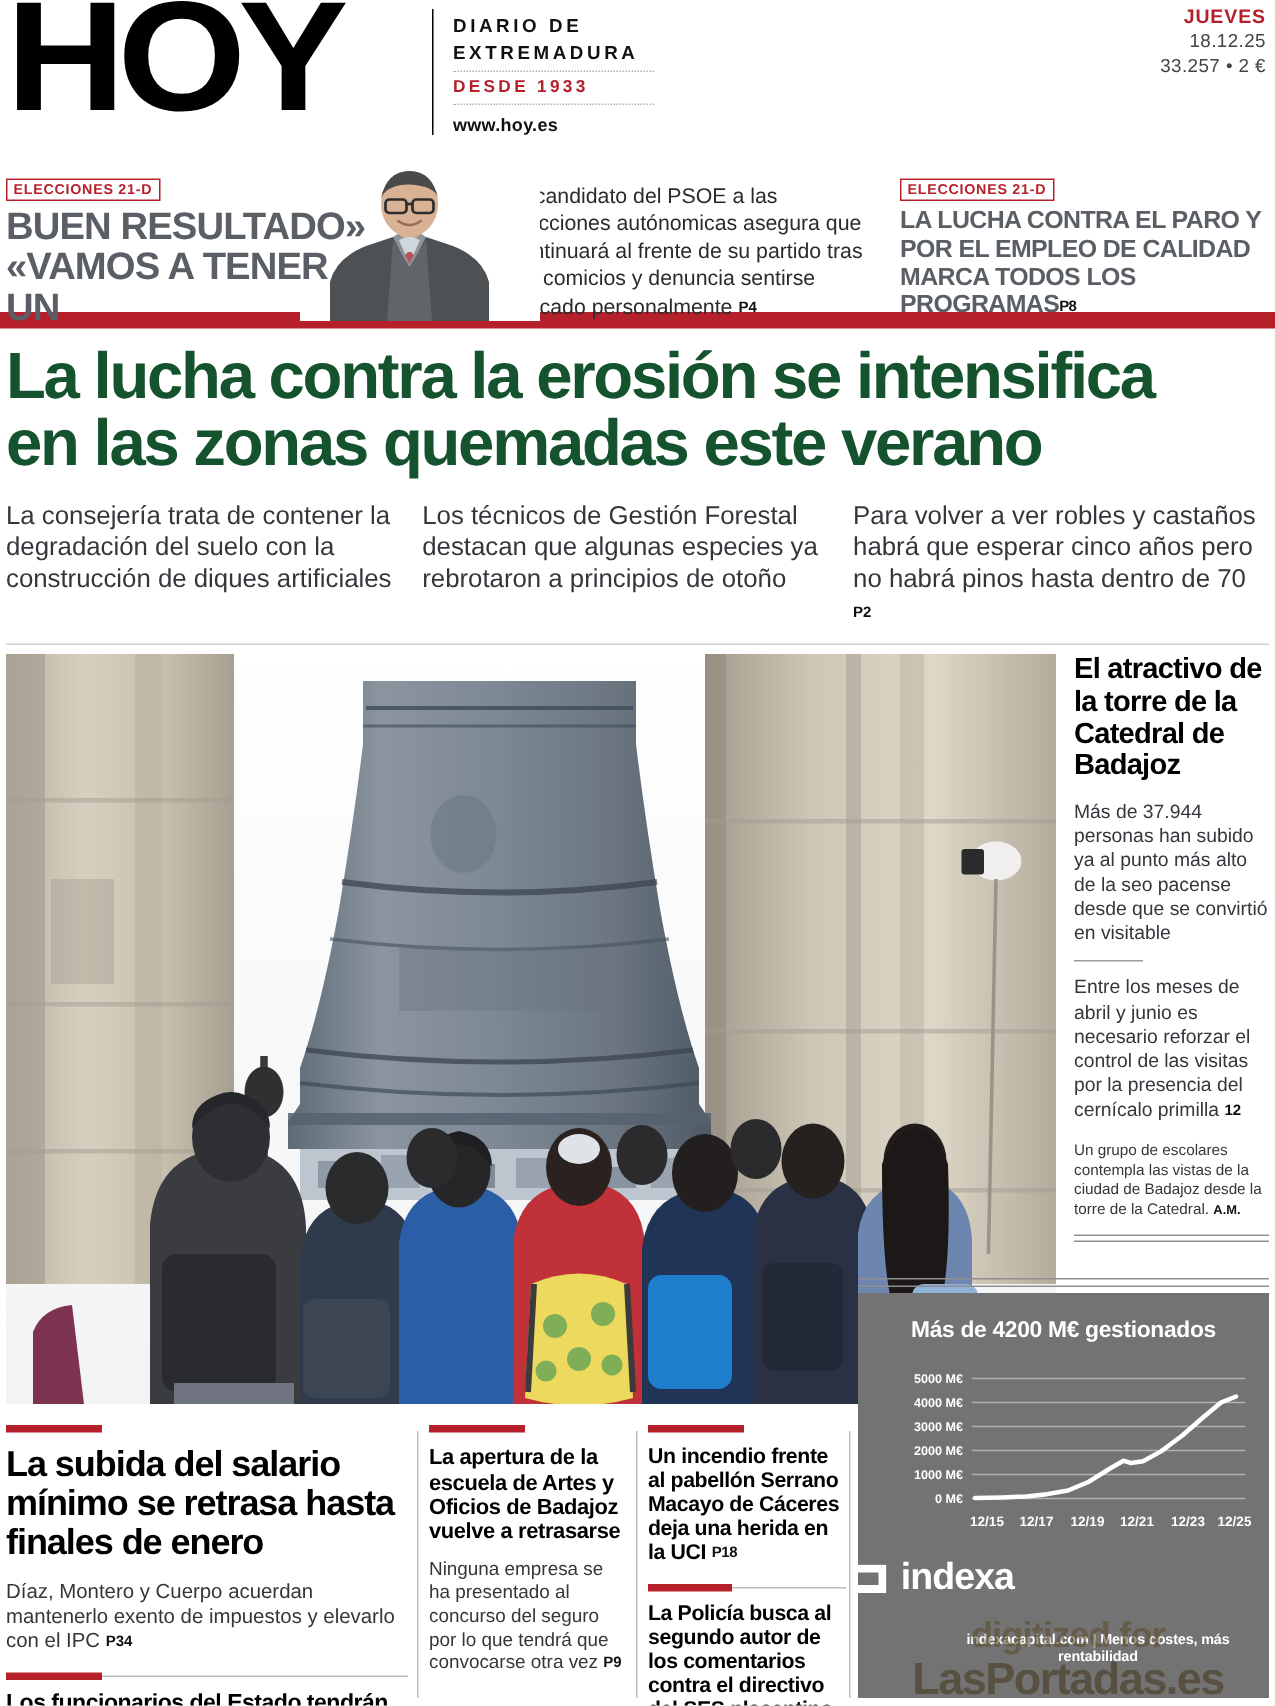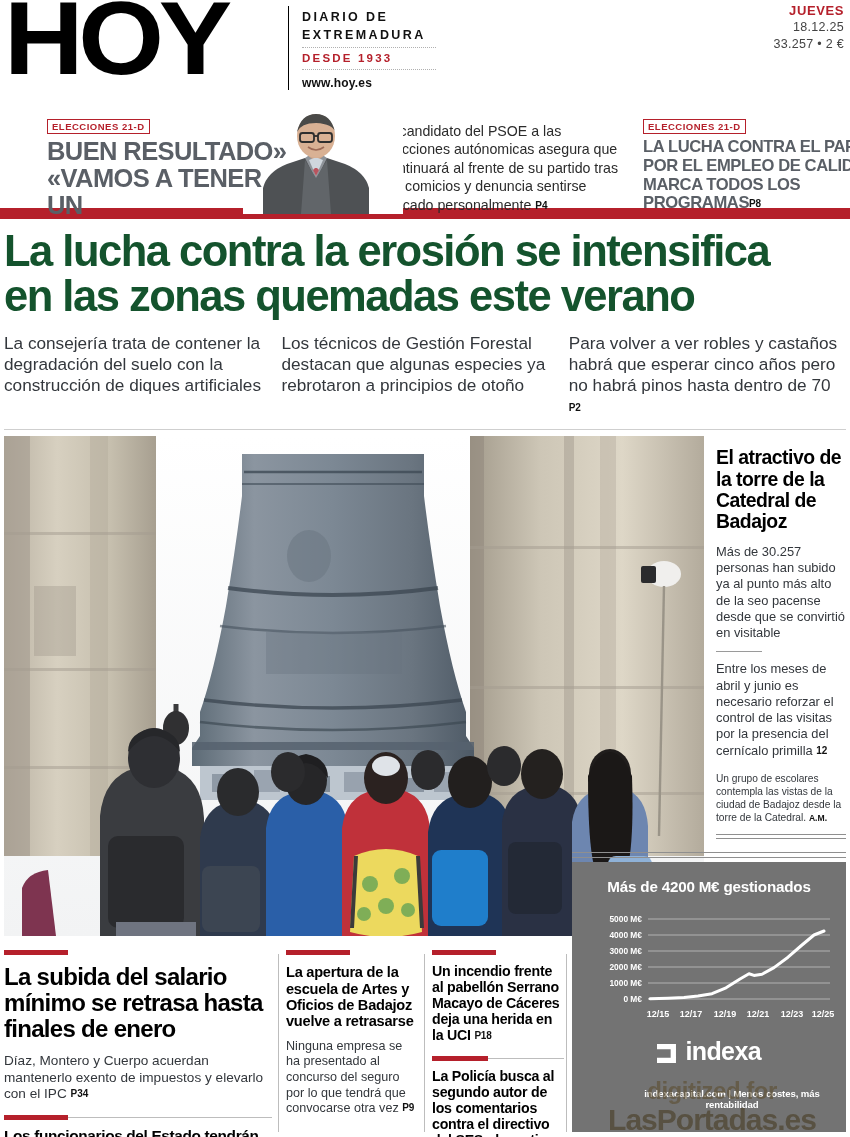--- a/index.html
+++ b/index.html
@@ -50,21 +50,21 @@
   }
   .mast-date {
     position:absolute; right:6px; top:2px; text-align:right;
     line-height:1.32;
   }
   .mast-day { font-size:13px; font-weight:bold; color:#b5202b; letter-spacing:.6px; }
   .mast-dnum { font-size:12.5px; color:#444; letter-spacing:.3px; }
   .mast-issue { font-size:12.5px; color:#444; letter-spacing:.3px; }
 
   
-  .elec-strip { position:relative; height:96px;margin-left:43px; }
+  .elec-strip { position:relative; height:96px; }
   .tag {
     display:inline-block;
     border:1px solid #b5202b;
     color:#b5202b; background:#fff;
     font-size:9.5px; font-weight:bold; letter-spacing:.5px;
     padding:1px 4px 1px 4px;
   }
   .elec-left { position:absolute; left:4px; top:4px; width:250px; z-index:3; }
   .elec-left .hl {
     margin-top:4px;
@@ -102,21 +102,21 @@
   .sub-col.c2 { width:286px; padding-left:8px; }
   .sub-col.c3 { width:284px; padding-left:8px; }
   .hairline { height:1px; background:#cfcfcf; margin:12px 4px 0 4px; }
 
   
   .mid-area { position:relative; margin-top:6px; height:508px; }
   .photo {
     position:absolute; left:4px; top:0; width:700px; height:500px;
     overflow:hidden; background:#cfc9bd;
   }
-  .side { position:absolute; left:716px; top:0; width:130px;margin-top:11px; }
+  .side { position:absolute; left:716px; top:0; width:130px; }
   .side-hl {
     font-size:19.4px; font-weight:bold; line-height:1.10;
     letter-spacing:-.5px; color:#000;
   }
   .side-p {
     margin-top:11px; font-size:12.9px; line-height:1.26; color:#33373c;
   }
   .side-rule { width:46px; height:1px; background:#9a9a9a; margin:10px 0 9px 0; }
   .side-cap {
     margin-top:13px; font-size:10.2px; line-height:1.28; color:#33373c;
@@ -146,21 +146,21 @@
     background:#737373; overflow:hidden;
   }
   .ad-rule-out { position:absolute; left:572px; top:852px; width:274px; height:4px;
     border-top:1px solid #8f8f8f; border-bottom:1px solid #8f8f8f; }
   .ad-title {
     text-align:center; color:#fff; font-weight:bold;
     font-size:15.2px; margin-top:16px; letter-spacing:-.2px;
   }
   .chart-wrap { position:relative; margin:14px 12px 0 12px; height:112px; }
   .chart-svg { display:block; }
-  .ad-logo { position:relative; margin-top:16px; text-align:center; height:30px; }
+  .ad-logo { position:relative; margin-top:16px; height:30px; }
   .ad-logo-mark {
     display:inline-block; width:19px; height:19px; background:#fff;
     vertical-align:-3px; margin-right:5px;
     clip-path:polygon(0 0, 100% 0, 100% 100%, 0 100%, 0 72%, 72% 72%, 72% 28%, 0 28%);
   }
   .ad-logo-text {
     display:inline-block; color:#fff; font-size:25px; font-weight:bold;
     letter-spacing:-.6px;
   }
   .ad-foot {
@@ -385,21 +385,21 @@
           <ellipse cx="284" cy="336" rx="17" ry="20" fill="#2b2b2d"></ellipse>
           <ellipse cx="424" cy="334" rx="17" ry="20" fill="#2b2b2d"></ellipse>
           <ellipse cx="500" cy="330" rx="17" ry="20" fill="#2b2b2d"></ellipse>
           <path d="M18 500 L18 452 Q24 436 44 434 L52 500 Z" fill="#7e3450"></path>
         </g>
       </svg>
     </div>
 
     <div class="side">
       <div class="side-hl">El atractivo de la torre de la Catedral de Badajoz</div>
-      <div class="side-p">Más de 30.257 personas han subido ya al punto más alto de la seo pacense desde que se convirtió en visitable</div>
+      <div class="side-p">Más de 37.944 personas han subido ya al punto más alto de la seo pacense desde que se convirtió en visitable</div>
       <div class="side-rule"></div>
       <div class="side-p" style="margin-top:0">
         <span>Entre los meses de abril y junio es necesario reforzar el control de las visitas por la presencia del cernícalo primilla</span>
         <span class="pref">12</span>
       </div>
       <div class="side-cap">
         <span>Un grupo de escolares contempla las vistas de la ciudad de Badajoz desde la torre de la Catedral.</span>
         <span class="cap-credit">A.M.</span>
       </div>
       <div class="side-bot-rule"></div>

